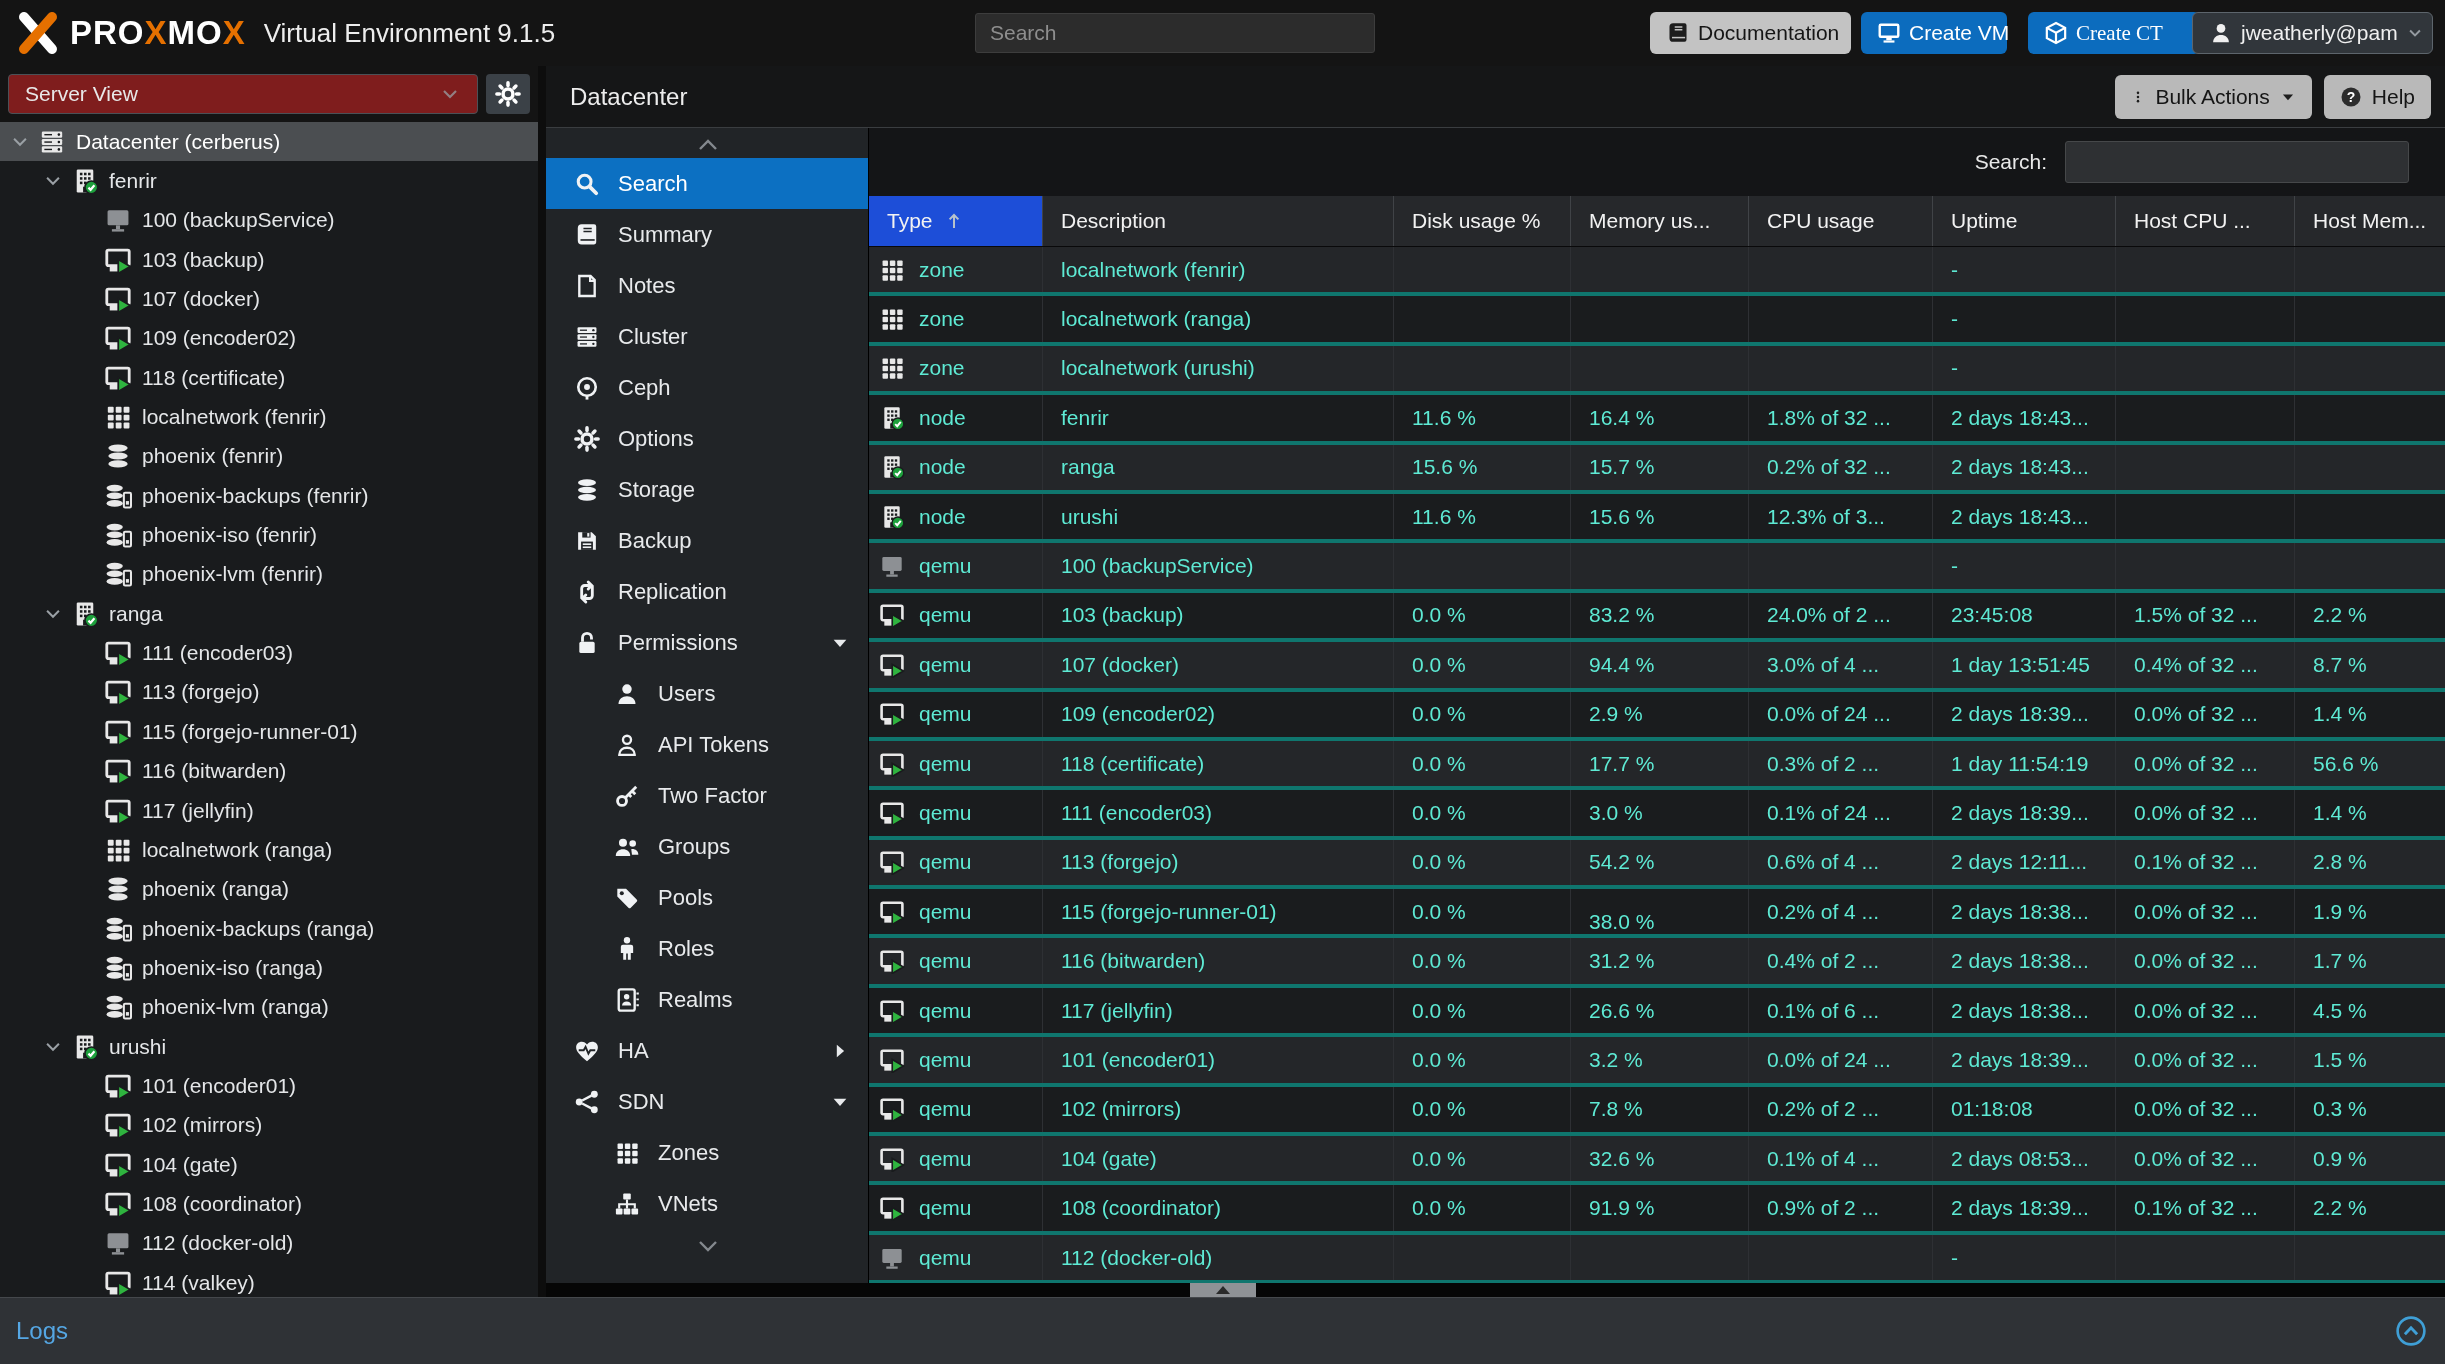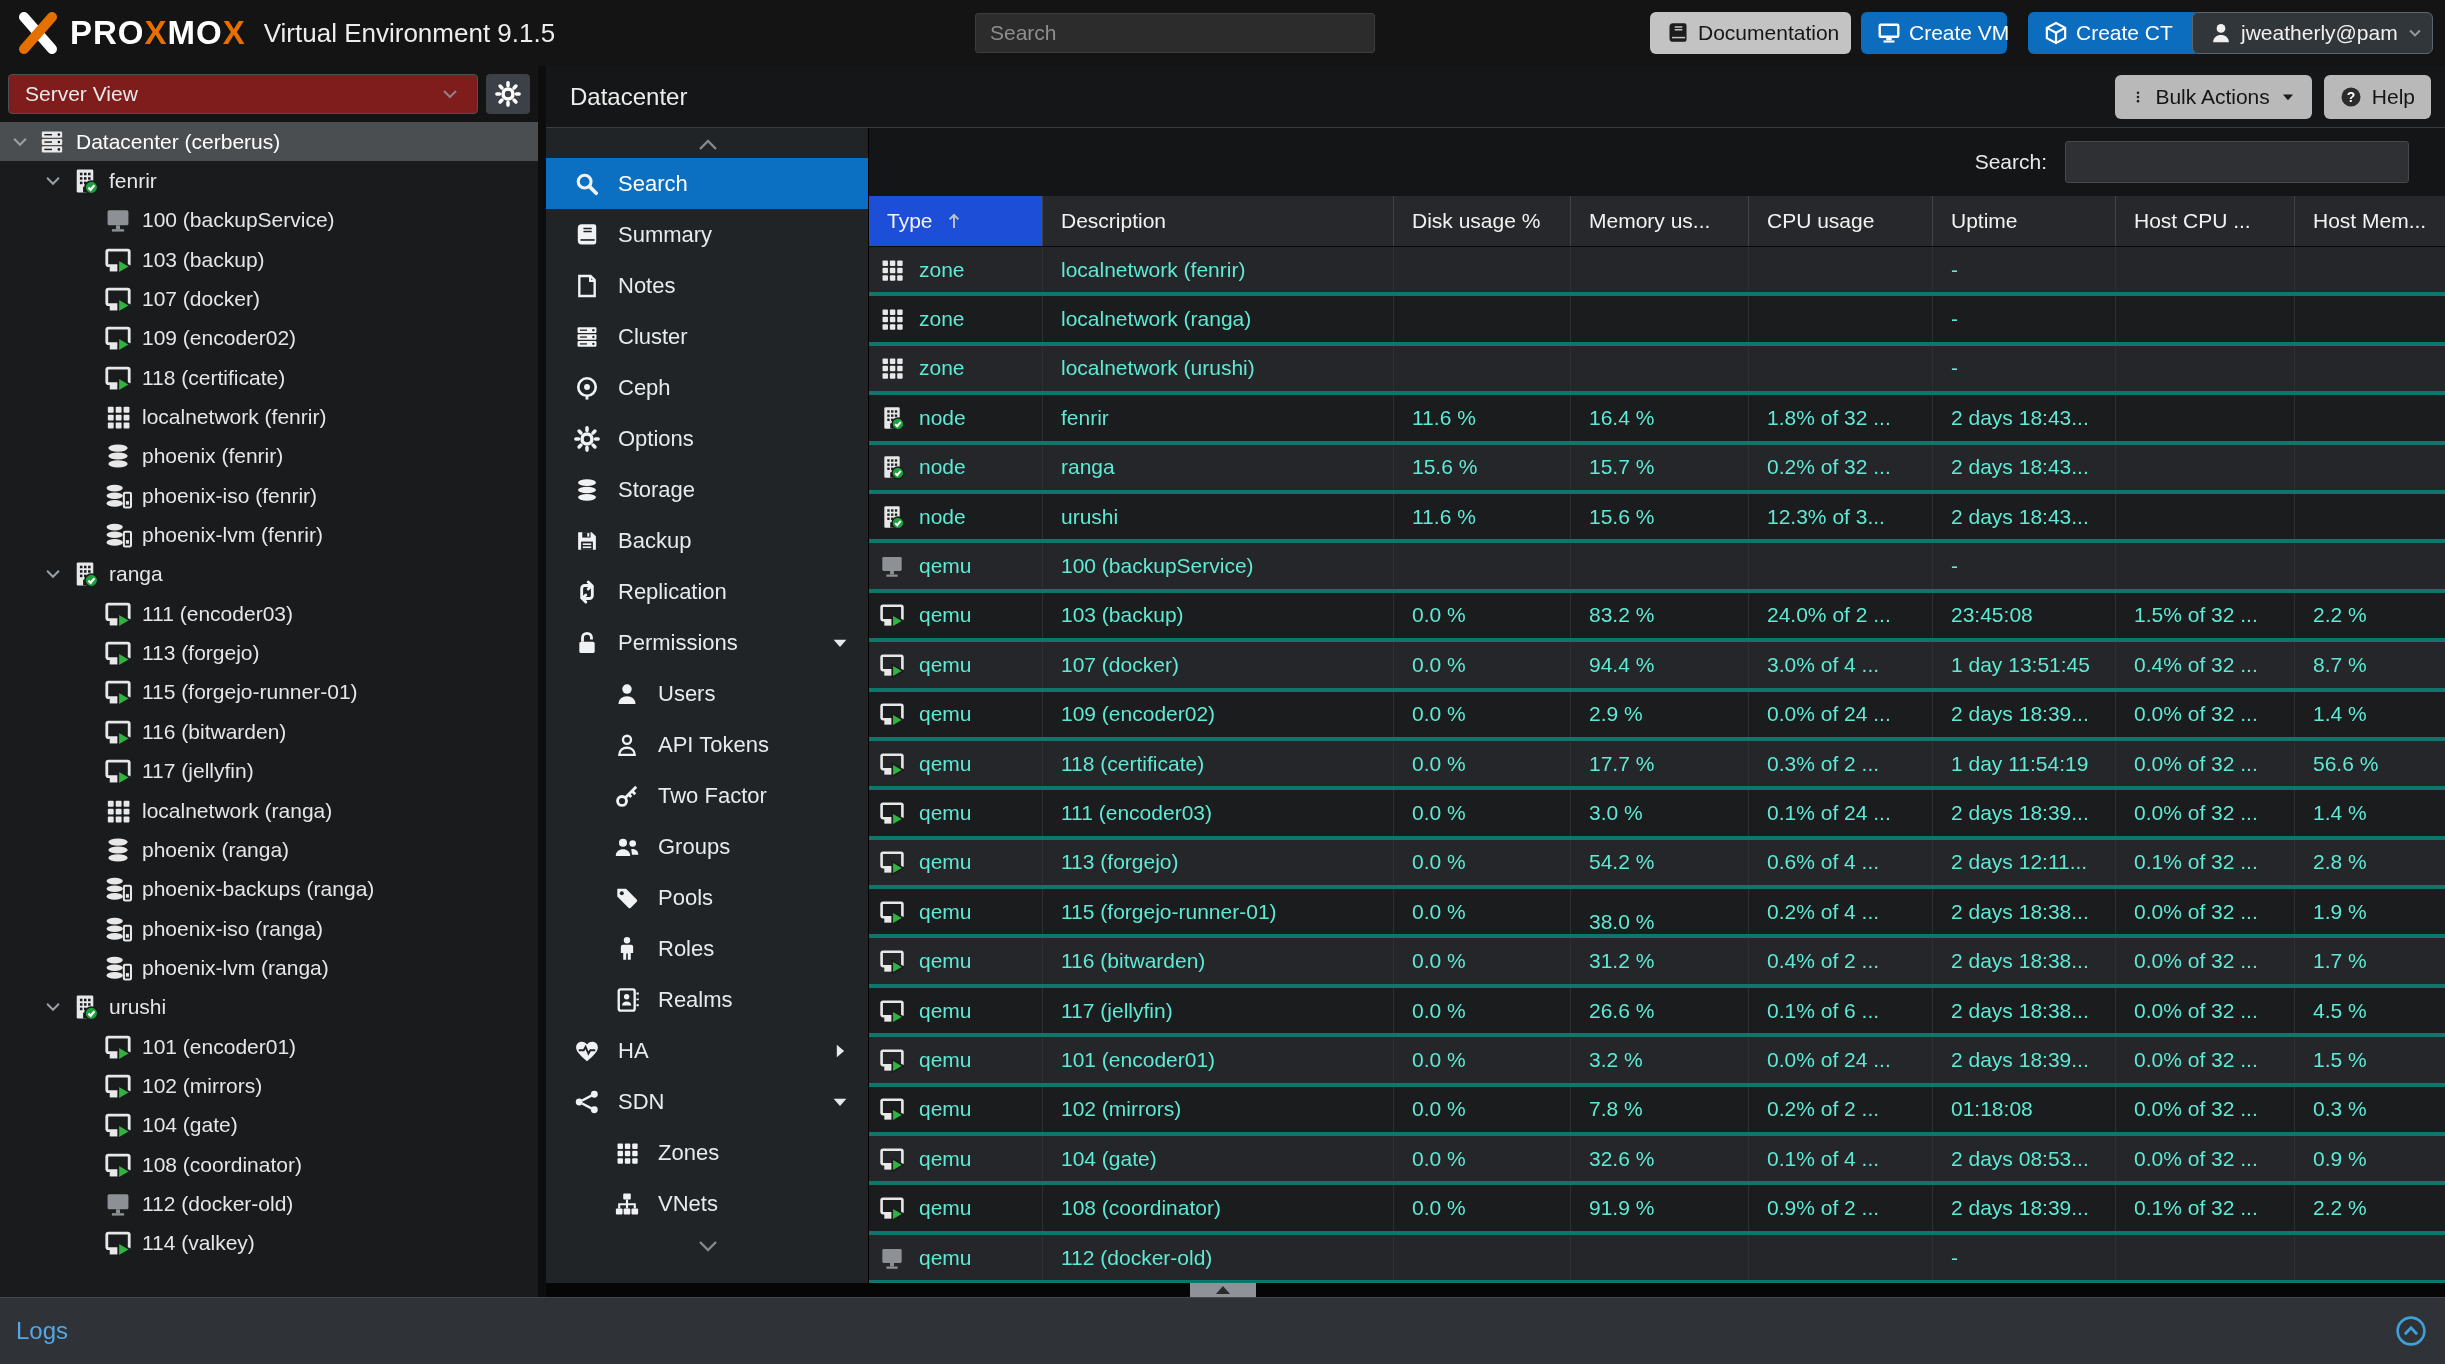--- a/index.html
+++ b/index.html
@@ -129,21 +129,21 @@
     <div class="btn btn-blue" style="left:1861px;width:146px;">
       <span class="icon">
           <svg viewBox="0 0 22 22">
             <rect x="2.5" y="3.5" width="17" height="11" rx="1" fill="none" stroke="currentColor" stroke-width="2.2"></rect>
             <rect x="8.5" y="15" width="5" height="2.6" fill="currentColor"></rect>
             <rect x="6" y="17.8" width="10" height="2" fill="currentColor"></rect>
           </svg>
         </span>
       <span>Create VM</span>
     </div>
-    <div class="btn btn-blue" style="left:2028px;width:172px;">
+    <div class="btn btn-blue" style="left:2028px;width:172px;font-family:Liberation Serif, serif;">
       <span class="icon">
           <svg viewBox="0 0 22 22">
             <polygon points="11,1.8 19.4,6.3 19.4,15.7 11,20.2 2.6,15.7 2.6,6.3" fill="none" stroke="currentColor" stroke-width="2"></polygon>
             <polyline points="2.6,6.3 11,10.8 19.4,6.3" fill="none" stroke="currentColor" stroke-width="2"></polyline>
             <line x1="11" y1="10.8" x2="11" y2="20.2" stroke="currentColor" stroke-width="2"></line>
           </svg>
         </span>
       <span>Create CT</span>
     </div>
     <div class="btn btn-user" style="left:2192px;width:241px;">
@@ -335,20 +335,35 @@
             <svg viewBox="0 0 22 22">
               <g fill="currentColor">
                 <ellipse cx="8.4" cy="4.8" rx="6.4" ry="2.6"></ellipse>
                 <ellipse cx="8.4" cy="10.8" rx="6.4" ry="2.6"></ellipse>
                 <ellipse cx="8.4" cy="16.8" rx="6.4" ry="2.6"></ellipse>
               </g>
               <rect x="15.6" y="8.4" width="5.6" height="11.6" rx="1" fill="#191b1d" stroke="currentColor" stroke-width="1.6"></rect>
               <rect x="17.2" y="15" width="2.4" height="2.8" fill="currentColor"></rect>
             </svg>
           </span>
+          <span class="tree-label">phoenix-backups (fenrir)</span>
+        </div>
+        <div class="tree-row" style="padding-left:76px">
+          <span class="chev-spacer"></span>
+          <span class="icon ti">
+            <svg viewBox="0 0 22 22">
+              <g fill="currentColor">
+                <ellipse cx="8.4" cy="4.8" rx="6.4" ry="2.6"></ellipse>
+                <ellipse cx="8.4" cy="10.8" rx="6.4" ry="2.6"></ellipse>
+                <ellipse cx="8.4" cy="16.8" rx="6.4" ry="2.6"></ellipse>
+              </g>
+              <rect x="15.6" y="8.4" width="5.6" height="11.6" rx="1" fill="#191b1d" stroke="currentColor" stroke-width="1.6"></rect>
+              <rect x="17.2" y="15" width="2.4" height="2.8" fill="currentColor"></rect>
+            </svg>
+          </span>
           <span class="tree-label">phoenix-iso (fenrir)</span>
         </div>
         <div class="tree-row" style="padding-left:76px">
           <span class="chev-spacer"></span>
           <span class="icon ti">
             <svg viewBox="0 0 22 22">
               <g fill="currentColor">
                 <ellipse cx="8.4" cy="4.8" rx="6.4" ry="2.6"></ellipse>
                 <ellipse cx="8.4" cy="10.8" rx="6.4" ry="2.6"></ellipse>
                 <ellipse cx="8.4" cy="16.8" rx="6.4" ry="2.6"></ellipse>

